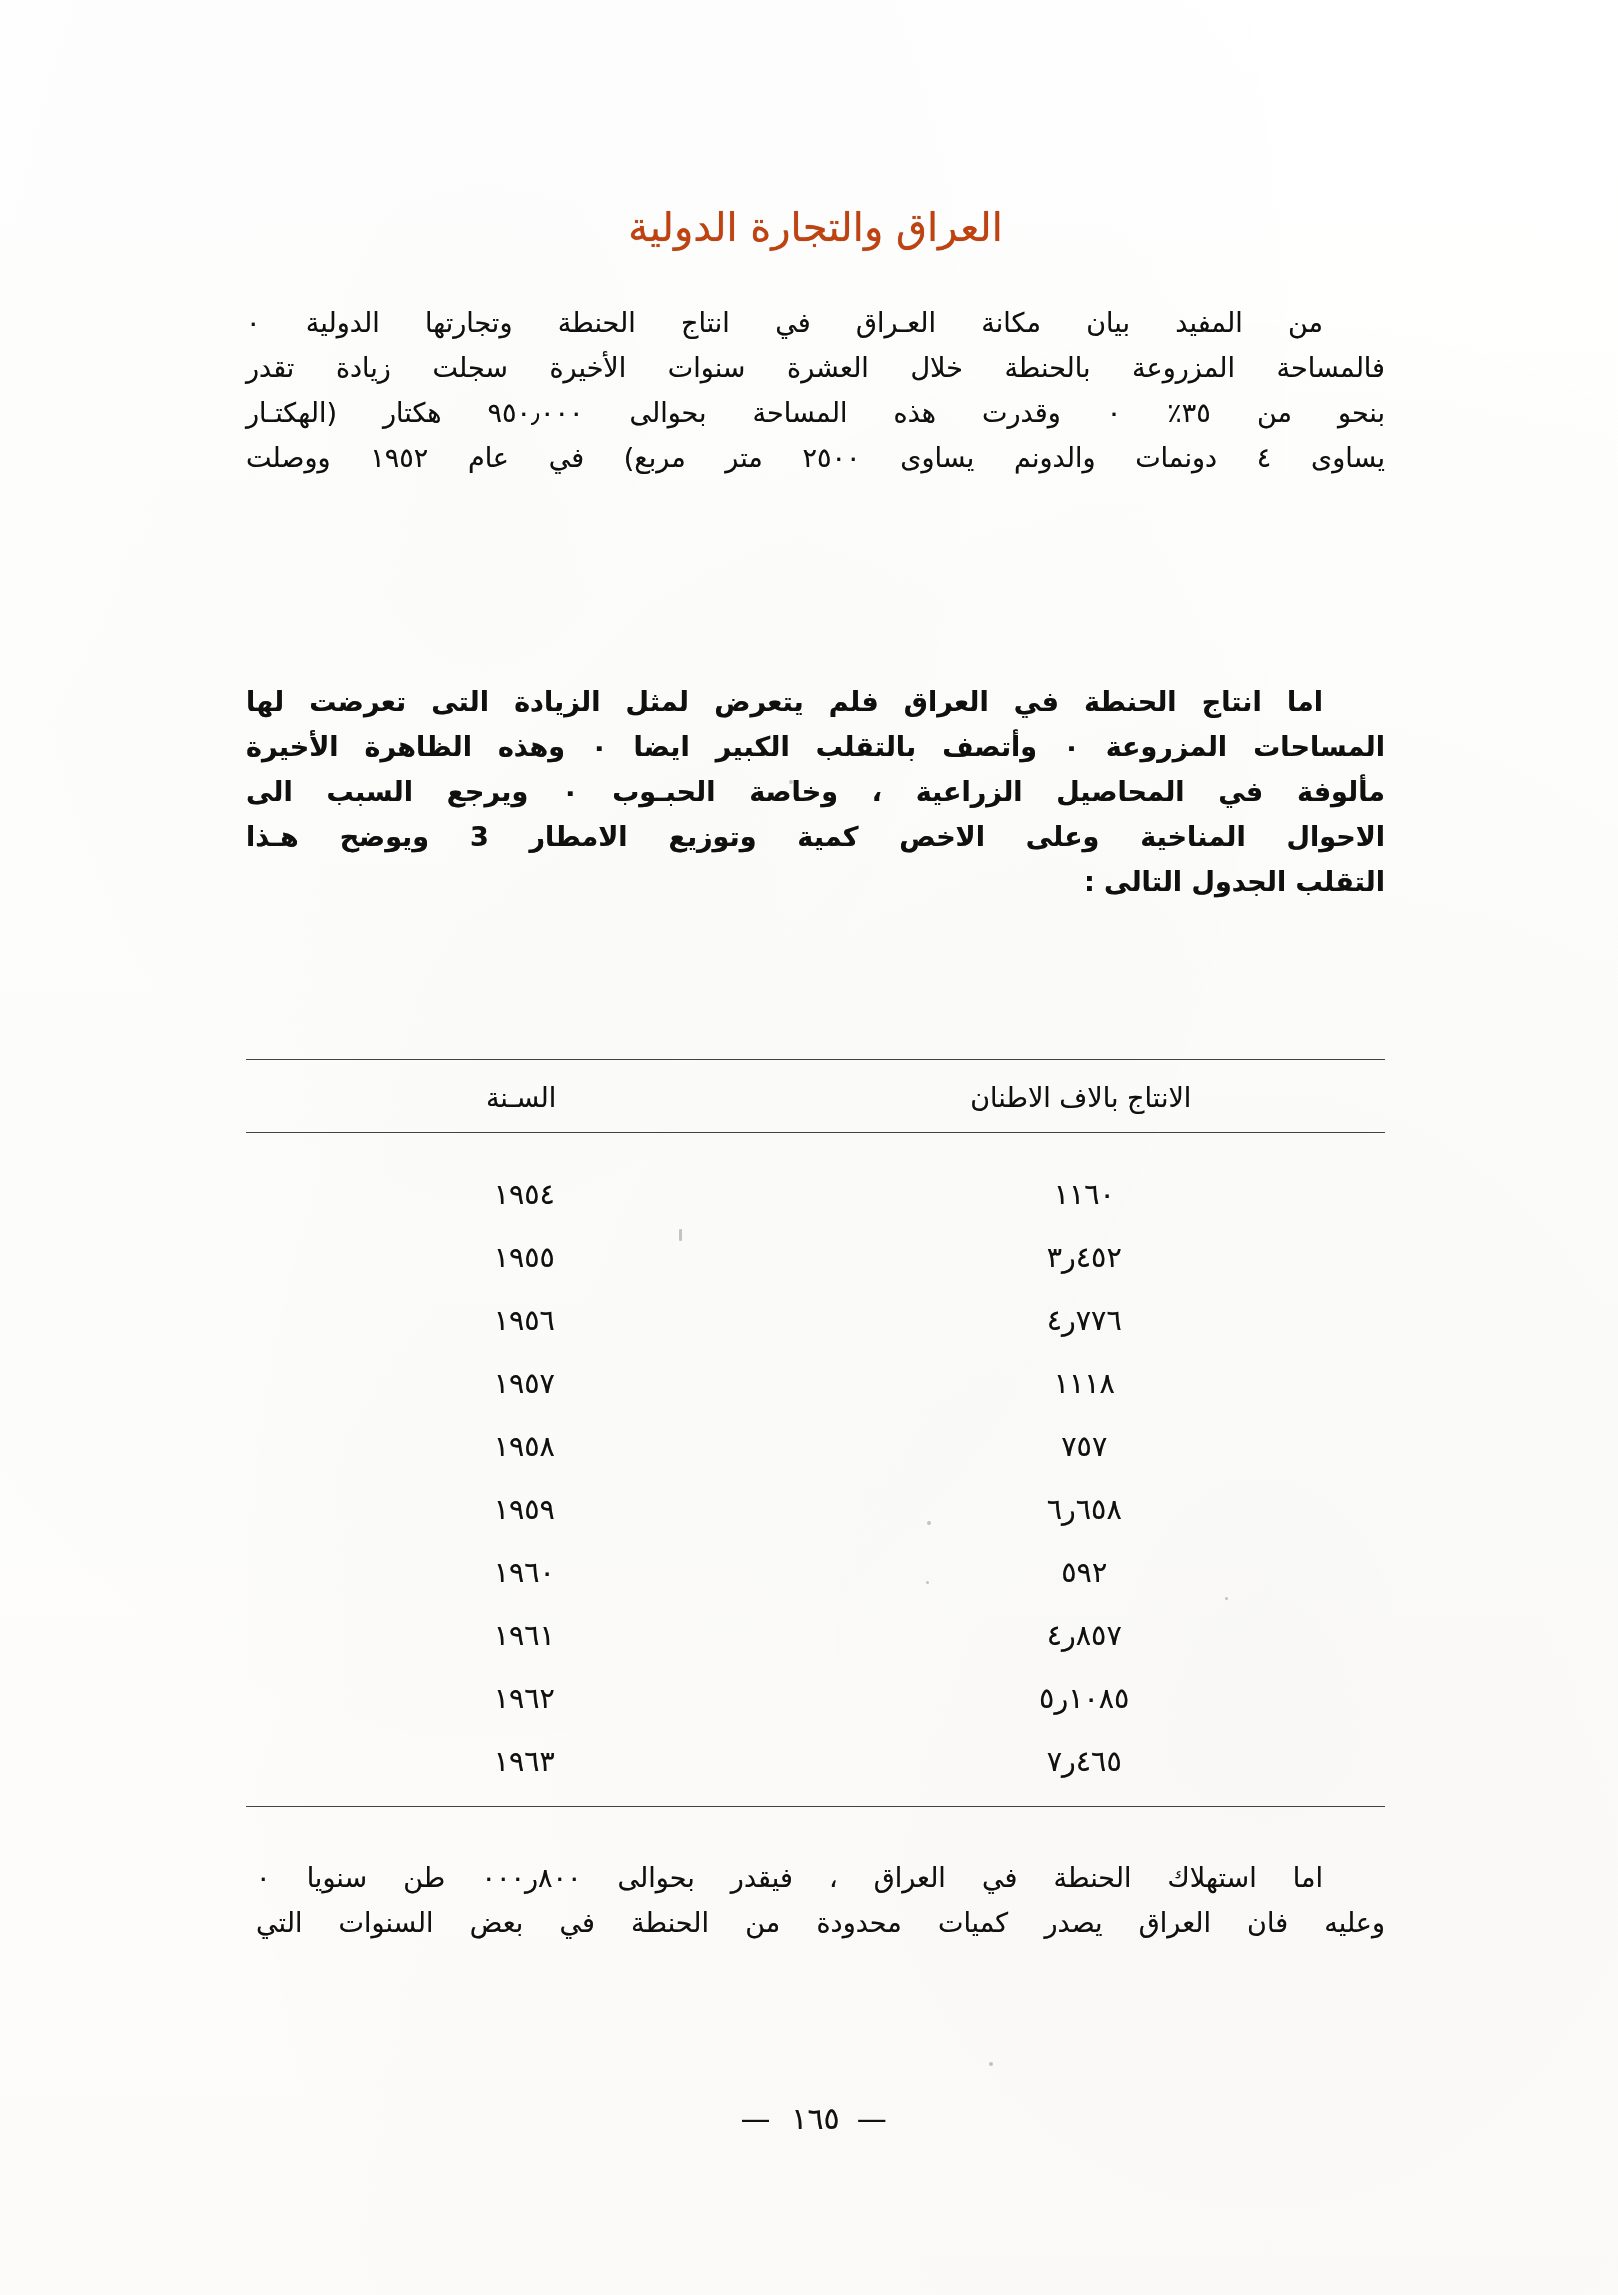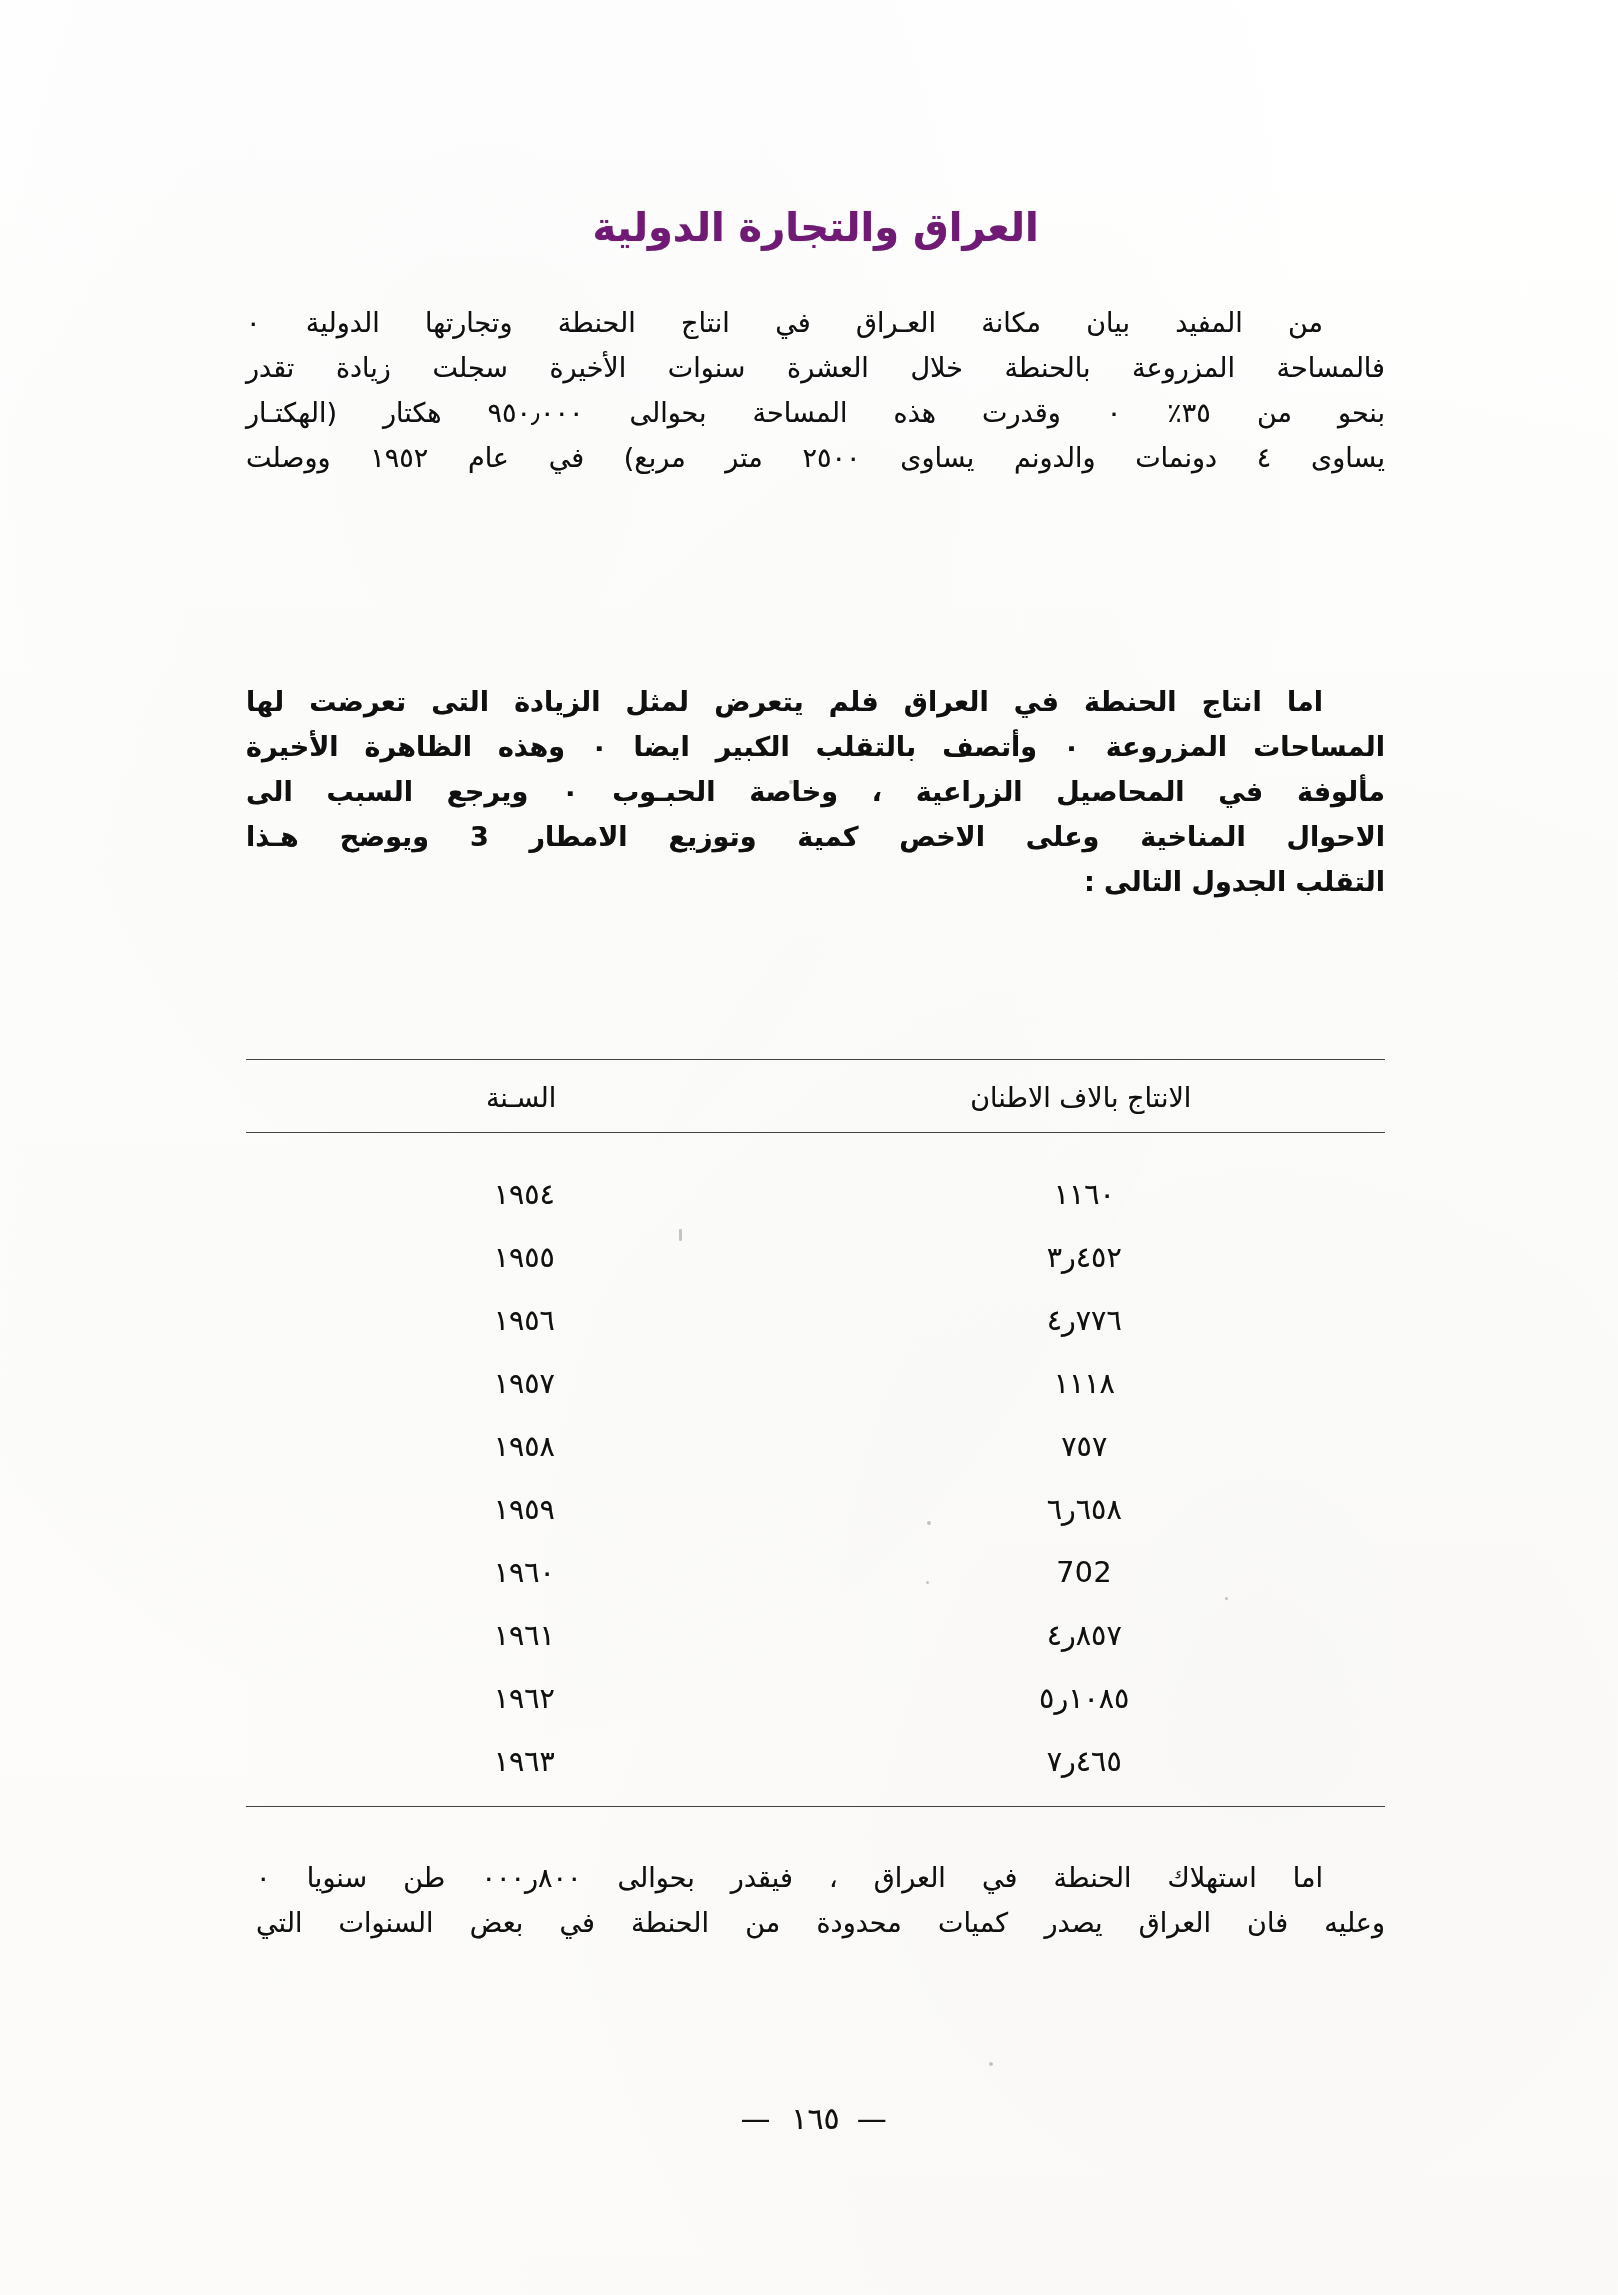--- a/index.html
+++ b/index.html
@@ -43,23 +43,23 @@
 
   
   .doc-title {
     position: absolute;
     top: 175px;
     left: 0;
     width: 1139px;
     text-align: center;
     font-size: 40px;
     line-height: 1.25;
-    color: #701a75;
+    color: #c2410c;
     letter-spacing: 0.6px;
-    font-weight: 700;
+    font-weight: 400;
     text-shadow: 0 0 0.8px rgba(0,0,0,0.55);
   }
 
   
   .para {
     position: absolute;
     left: 0;
     width: 1139px;
     color: #101010;
     font-size: 27px;
@@ -251,21 +251,21 @@
           </tr>
           <tr>
             <td class="cell-prod">٧٥٧</td>
             <td class="cell-year">١٩٥٨</td>
           </tr>
           <tr>
             <td class="cell-prod">٦٥٨ر٦</td>
             <td class="cell-year">١٩٥٩</td>
           </tr>
           <tr>
-            <td class="cell-prod">702</td>
+            <td class="cell-prod">٥٩٢</td>
             <td class="cell-year">١٩٦٠</td>
           </tr>
           <tr>
             <td class="cell-prod">٨٥٧ر٤</td>
             <td class="cell-year">١٩٦١</td>
           </tr>
           <tr>
             <td class="cell-prod">١٠٨٥ر٥</td>
             <td class="cell-year">١٩٦٢</td>
           </tr>

